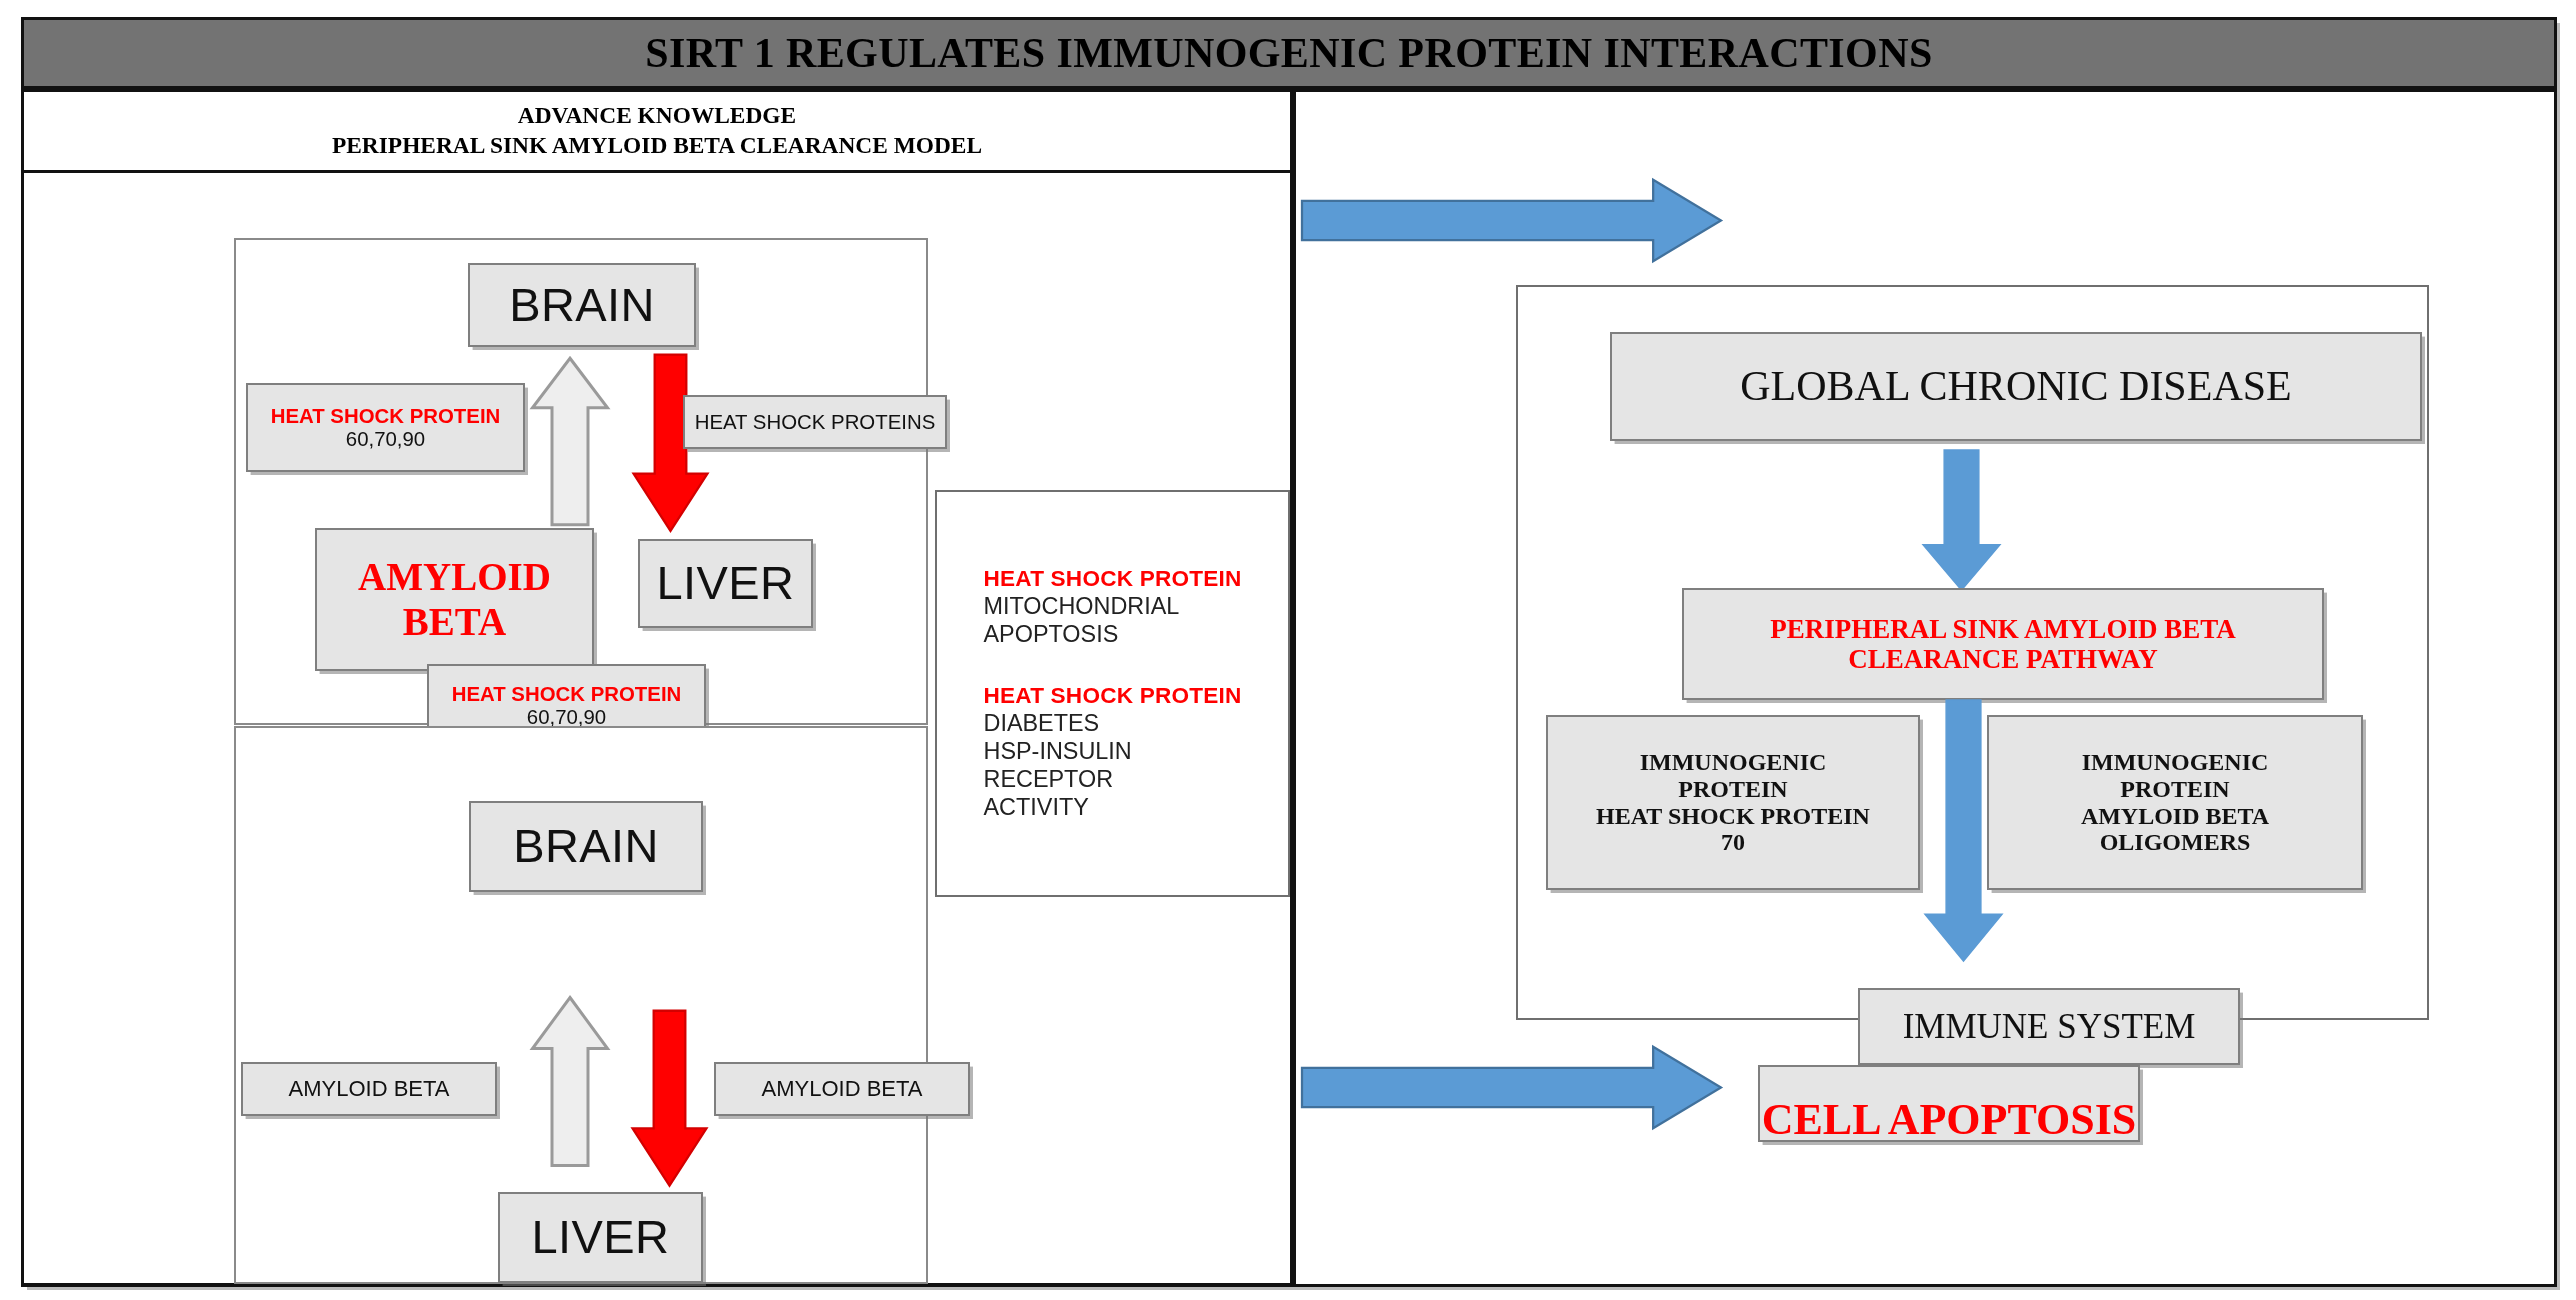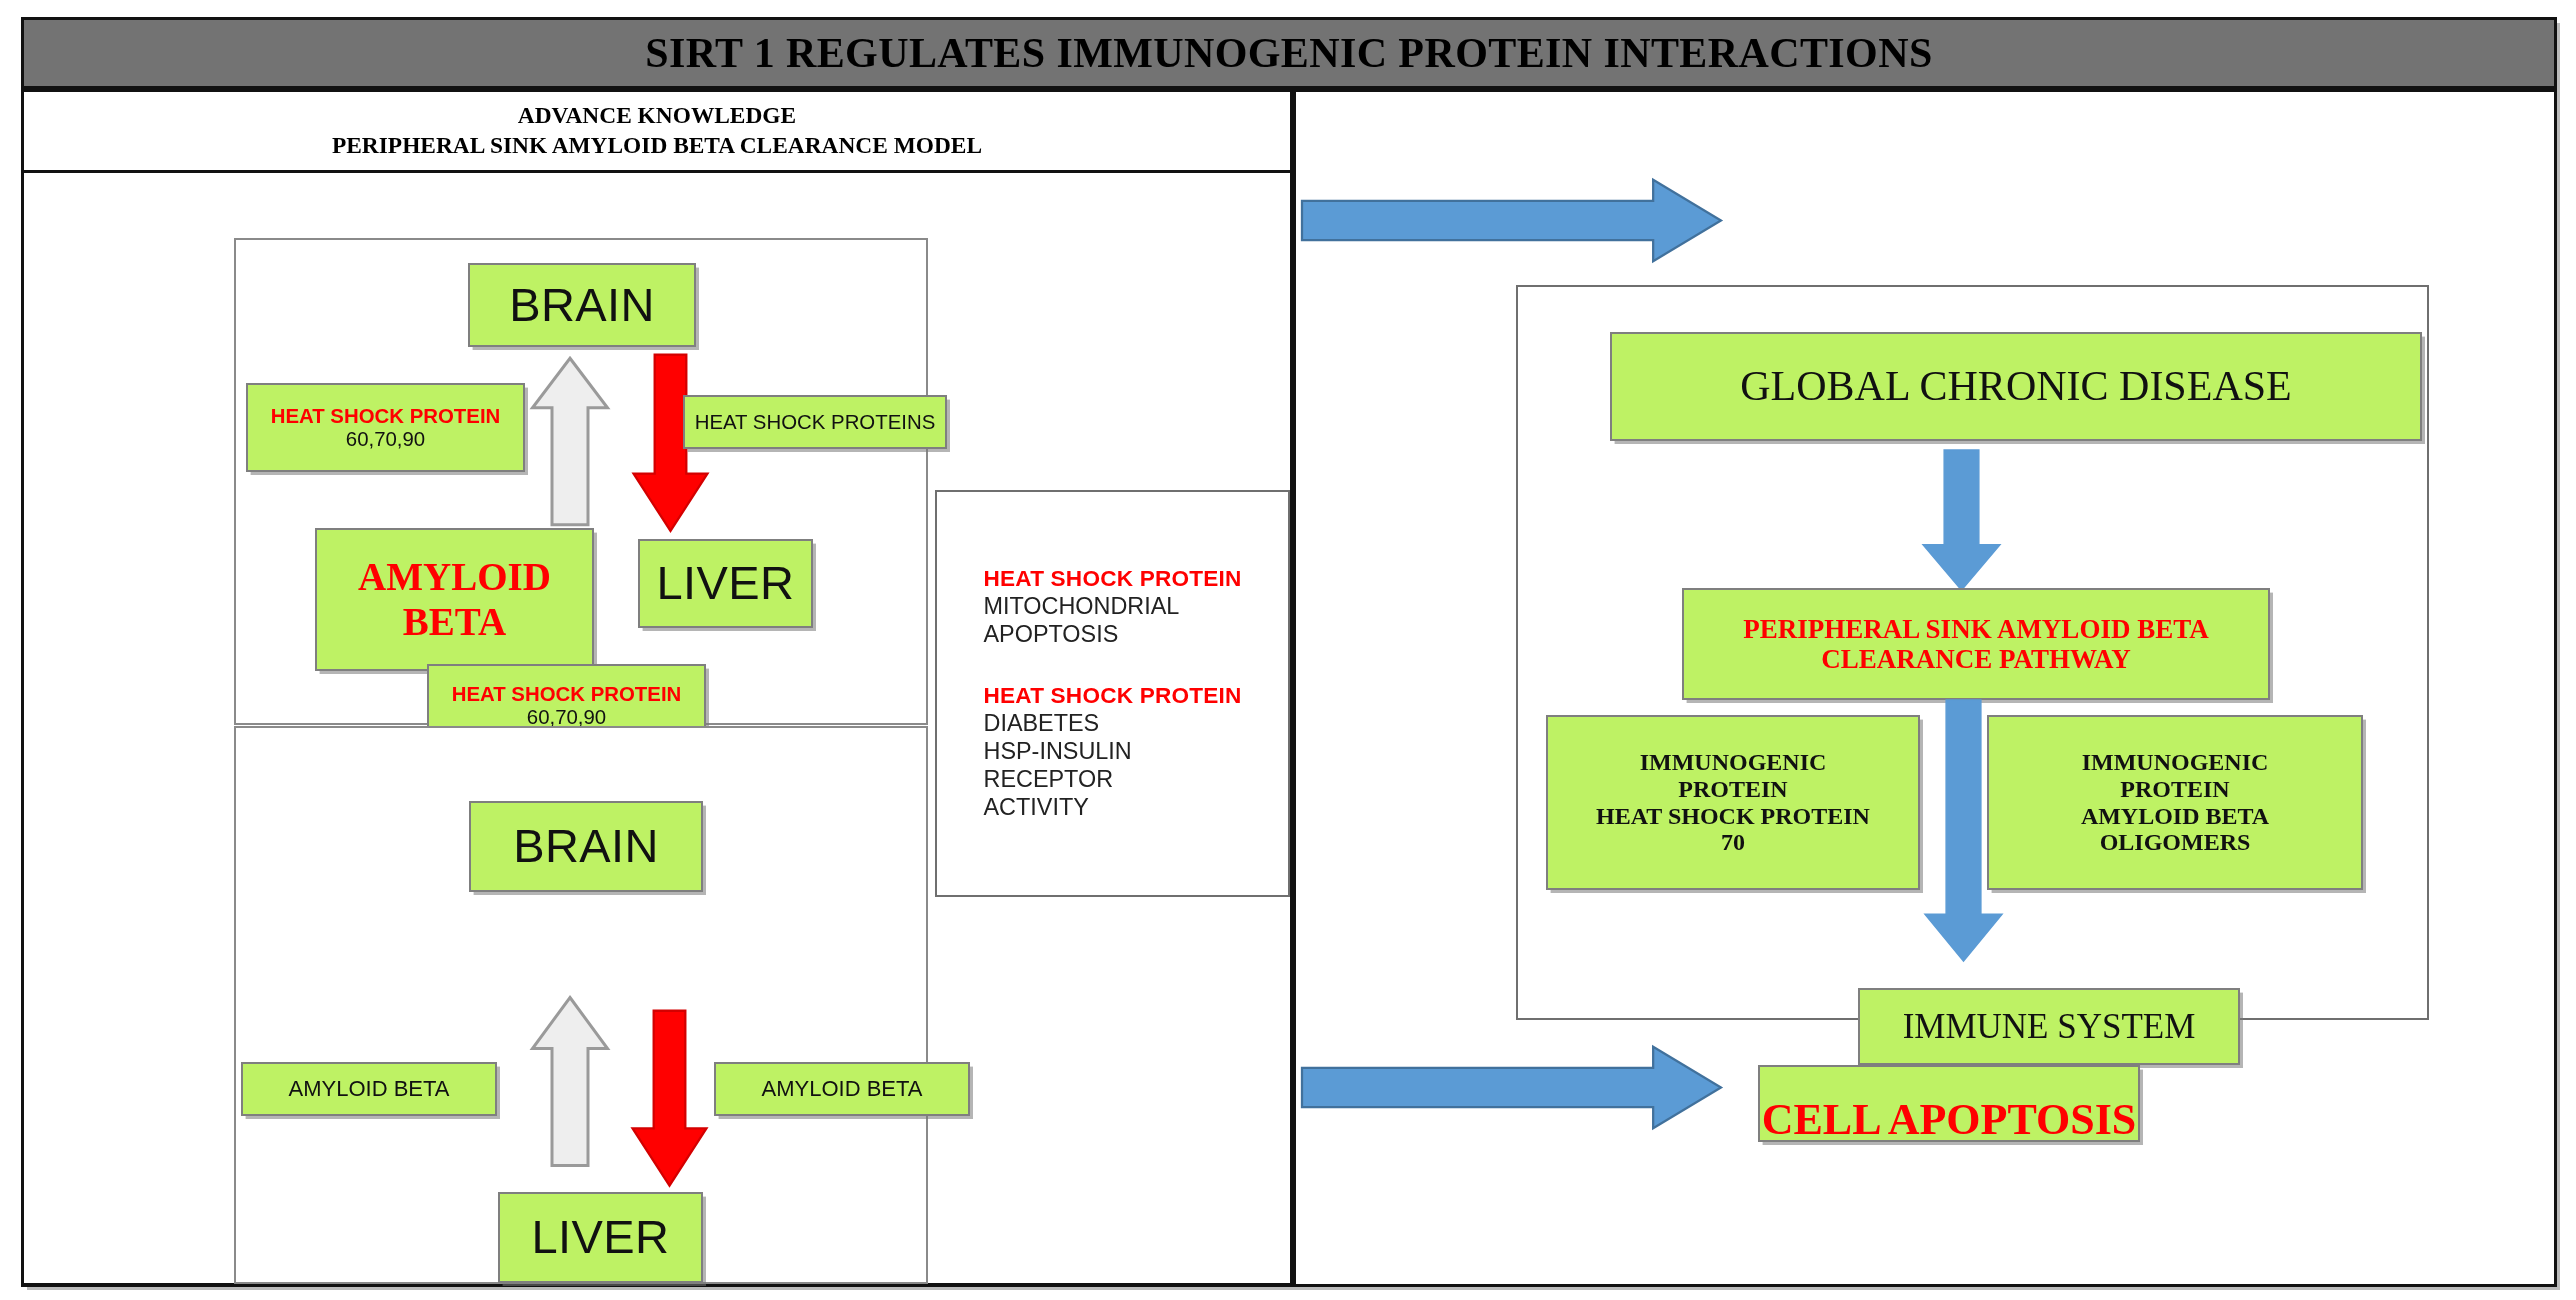--- a/index.html
+++ b/index.html
@@ -9,21 +9,21 @@
   #stage{
     position:relative;
     width:2576px;height:1300px;
     background:#ffffff;
     overflow:hidden;
   }
 
   
   .bx{
     position:absolute;
-    background:#bef264;
+    background:#e5e5e5;
     border:2.3px solid #7f7f7f;
     box-shadow:3.8px 3.8px 0 -0.8px rgba(120,120,120,.55);
     box-sizing:border-box;
     display:flex;
     flex-direction:column;
     align-items:center;
     justify-content:center;
     text-align:center;
     line-height:1.12;
   }
@@ -223,21 +223,21 @@
   <div id="right-card"></div>
 
   <div class="bx" style="left:1610px;top:332px;width:812px;height:109px;">
     <span class="serif-blk" style="font-size:42px;">GLOBAL CHRONIC DISEASE</span>
   </div>
 
   <svg class="arrow-svg" style="left:1920px;top:450px;" width="83" height="143" viewBox="0 0 110 190">
     <polygon points="32,0 78,0 78,126 106,126 55,186 4,126 32,126" fill="#5b9bd5" stroke="#5b9bd5" stroke-width="2"></polygon>
   </svg>
 
-  <div class="bx" style="left:1682px;top:588px;width:588px;height:112px;">
+  <div class="bx" style="left:1682px;top:588px;width:642px;height:112px;">
     <span class="serif-red" style="font-size:27px;">PERIPHERAL SINK AMYLOID BETA</span>
     <span class="serif-red" style="font-size:27px;">CLEARANCE  PATHWAY</span>
   </div>
 
   <svg class="arrow-svg" style="left:1922px;top:700px;" width="83" height="264" viewBox="0 0 110 350">
     <polygon points="32,0 78,0 78,284 106,284 55,346 4,284 32,284" fill="#5b9bd5" stroke="#5b9bd5" stroke-width="2"></polygon>
   </svg>
 
   <div class="bx" style="left:1546px;top:715px;width:374px;height:175px;">
     <span class="serif-blk" style="font-weight:bold;font-size:24px;">IMMUNOGENIC</span>

